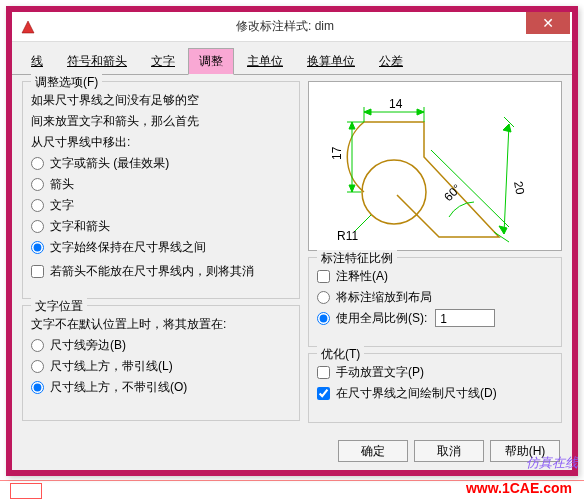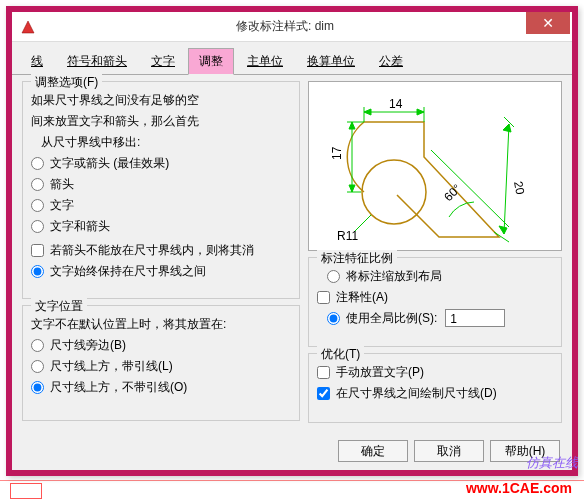--- a/index.html
+++ b/index.html
@@ -12,21 +12,21 @@
 .tabs{display:flex;background:#f0f0f0;padding:6px 8px 0 8px;border-bottom:1px solid #aaa}
 .tab{padding:4px 10px;border:1px solid transparent;border-bottom:none;margin-right:2px;cursor:pointer;text-decoration:underline;color:#000}
 .tab.active{background:#f9a8d4;border-color:#aaa;border-bottom:1px solid #f0f0f0;margin-bottom:-1px;text-decoration:none}
 .content{display:flex;padding:6px 10px;gap:8px}
 .col-left{width:280px}
 .col-right{flex:1}
 .group{border:1px solid #ccc;margin-bottom:6px;padding:6px 8px;position:relative}
 .group-title{position:absolute;top:-8px;left:8px;background:#f0f0f0;padding:0 4px}
 .row{display:flex;align-items:center;margin:3px 0;line-height:18px}
 .row input[type=radio],.row input[type=checkbox]{margin-right:6px}
-.indent{margin-left:10px}
+.indent{margin-left:0}
 .preview{height:170px;background:#fff;border:1px solid #aaa;margin-bottom:6px;position:relative}
 .spinner{width:60px;height:18px;border:1px solid #888;background:#fff;text-align:left;padding:0 4px;display:inline-block;margin-left:8px}
 .buttons{position:absolute;bottom:8px;right:12px;display:flex;gap:6px}
 .btn{width:70px;height:22px;border:1px solid #999;background:#f5f5f5;display:flex;align-items:center;justify-content:center;cursor:pointer}
 .watermark{position:absolute;right:6px;bottom:28px;color:#8b5cf6;font-style:italic;font-size:13px;font-family:serif}
 .url{position:absolute;right:12px;bottom:4px;color:#f00;font-weight:bold;font-size:14px}
 .bg-grid{position:absolute;left:0;bottom:0;width:100%;height:20px;border-top:1px solid #f88}
 .bg-grid::before{content:"";position:absolute;left:10px;width:30px;height:14px;border:1px solid #f55;top:2px}
 svg{display:block}
 </style>
@@ -72,27 +72,27 @@
             <span>箭头</span>
           </label>
         <label class="row">
             <input type="radio" name="fit" style="">
             <span>文字</span>
           </label>
         <label class="row">
             <input type="radio" name="fit" style="">
             <span>文字和箭头</span>
           </label>
+        <label class="row">
+            <input type="radio" name="fit" checked="" style="">
+            <span>文字始终保持在尺寸界线之间</span>
+          </label>
         <label class="row" style="margin-top:6px">
             <input type="checkbox" style="">
             <span>若箭头不能放在尺寸界线内，则将其消</span>
-          </label>
-        <label class="row">
-            <input type="radio" name="fit" checked="" style="">
-            <span>文字始终保持在尺寸界线之间</span>
           </label>
       </div>
 
       <div class="group" style="height:116px">
         <span class="group-title">文字位置</span>
         <div class="row">文字不在默认位置上时，将其放置在:</div>
         <label class="row">
             <input type="radio" name="tp" style="">
             <span>尺寸线旁边(B)</span>
           </label>
@@ -140,27 +140,27 @@
             <text x="32" y="78" transform="rotate(-90 32 78)">17</text>
             <text x="28" y="158">R11</text>
             <text x="140" y="120" transform="rotate(-45 140 120)">60°</text>
             <text x="205" y="100" transform="rotate(80 205 100)">20</text>
           </g>
         </svg>
       </div>
 
       <div class="group" style="height:90px">
         <span class="group-title">标注特征比例</span>
+        <label class="row">
+            <input type="checkbox" style="">
+            <span>注释性(A)</span>
+          </label>
         <label class="row indent">
             <input type="radio" name="sc" style="">
             <span>将标注缩放到布局</span>
-          </label>
-        <label class="row">
-            <input type="checkbox" style="">
-            <span>注释性(A)</span>
           </label>
         <label class="row indent">
             <input type="radio" name="sc" checked="" style="">
             <span>使用全局比例(S):</span>
             <span class="spinner">1</span>
           </label>
       </div>
 
       <div class="group" style="height:70px">
         <span class="group-title">优化(T)</span>

